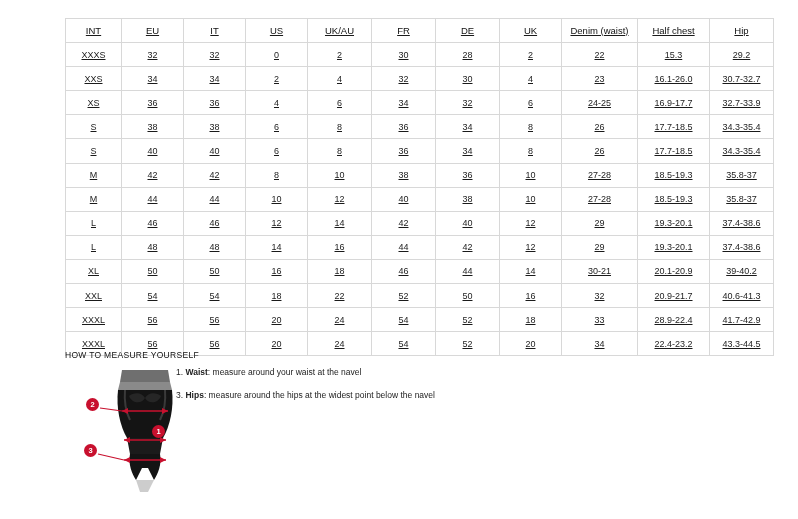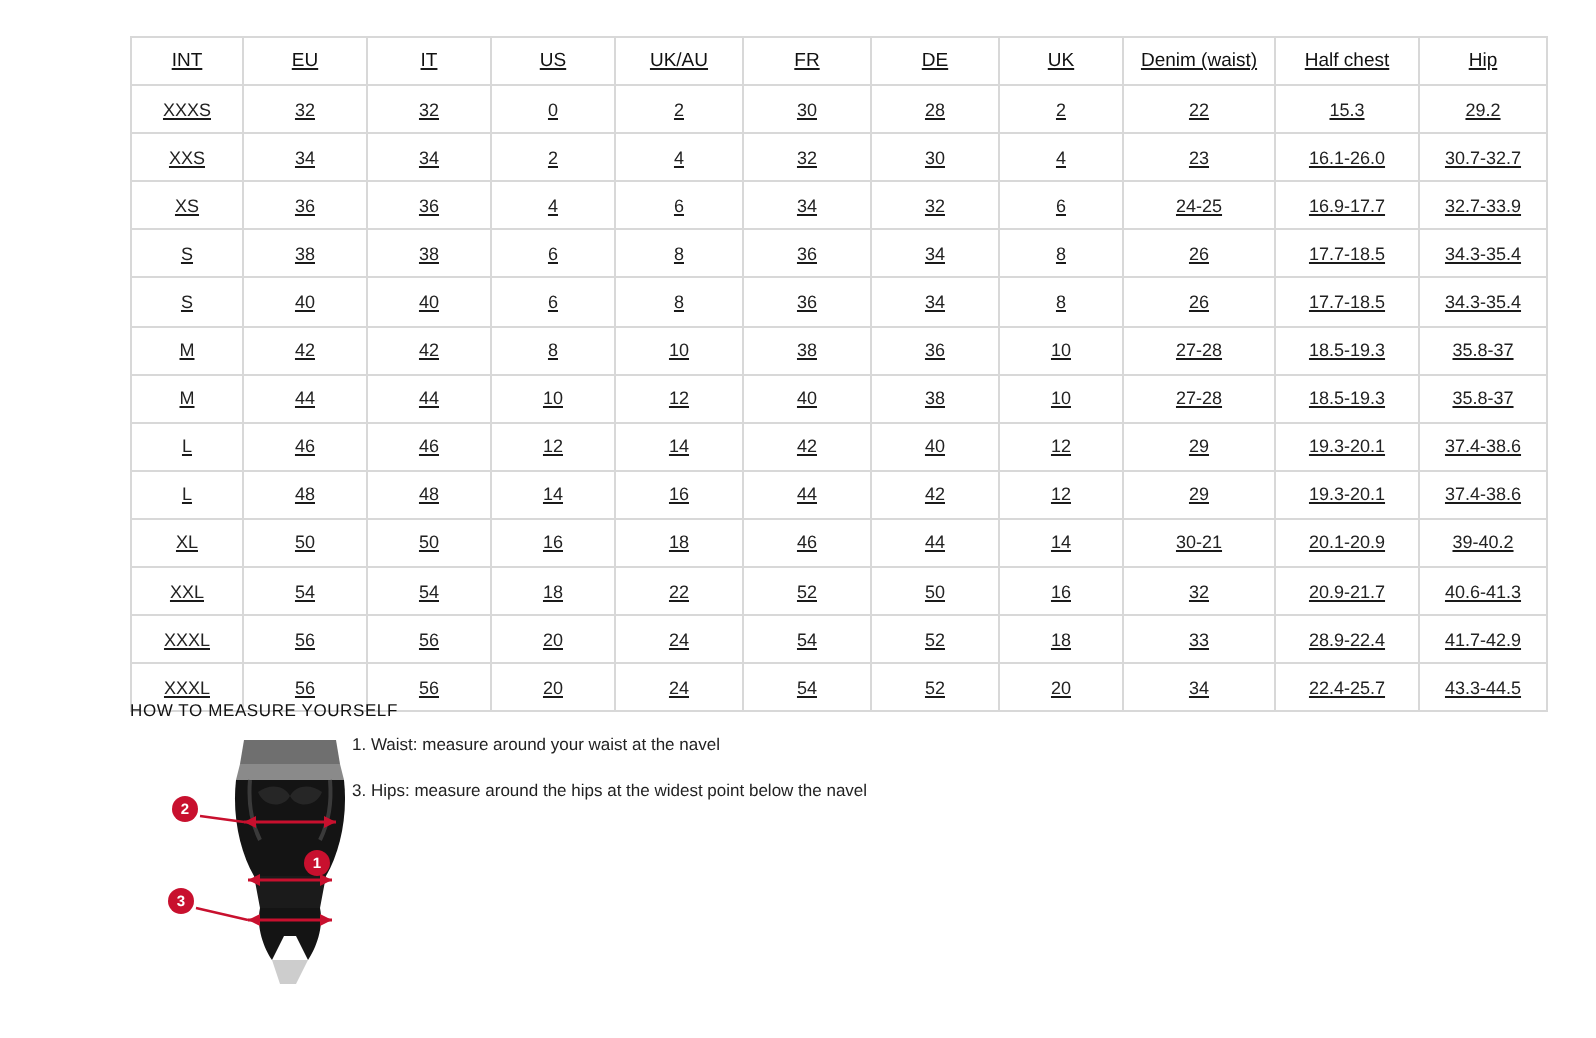--- a/index.html
+++ b/index.html
@@ -82,21 +82,21 @@
     top: 366px;
     width: 430px;
   }
   .instructions .line {
     font-size: 8.5px;
     line-height: 12px;
     color: #222;
     margin-bottom: 11px;
     white-space: nowrap;
   }
-  .instructions .line b { font-weight: normal; }
+  .instructions .line b { font-weight: bold; }
 
   
   .bullet {
     position: absolute;
     width: 13px;
     height: 13px;
     border-radius: 50%;
     background: #c8102e;
     color: #ffffff;
     font-size: 7.5px;
@@ -305,21 +305,21 @@
         <tr>
           <td>XXXL</td>
           <td>56</td>
           <td>56</td>
           <td>20</td>
           <td>24</td>
           <td>54</td>
           <td>52</td>
           <td>20</td>
           <td>34</td>
-          <td>22.4-25.7</td>
+          <td>22.4-23.2</td>
           <td>43.3-44.5</td>
         </tr>
       </tbody>
     </table>
   </div>
 
   <div class="measure-title">HOW TO MEASURE YOURSELF</div>
 
   <div class="figure">
     <svg class="fig-svg" width="130" height="125" viewBox="0 0 130 125" xmlns="http://www.w3.org/2000/svg">

